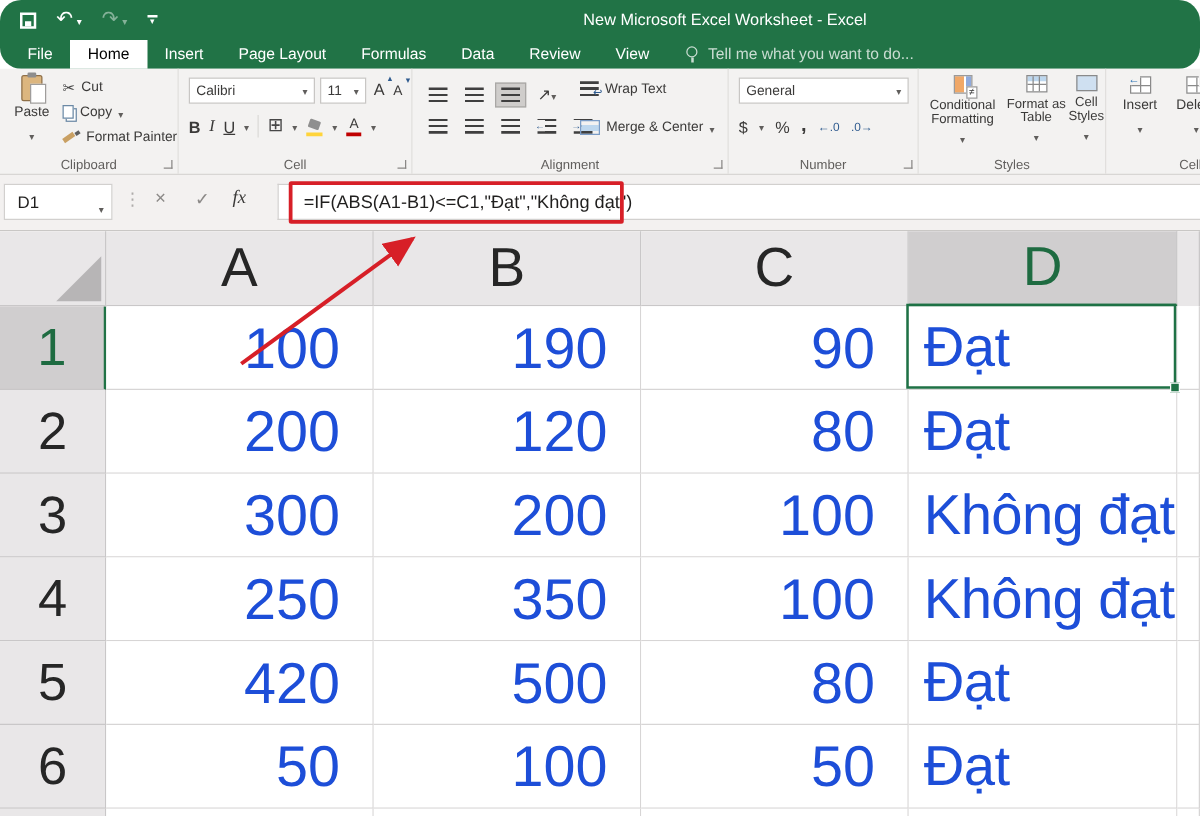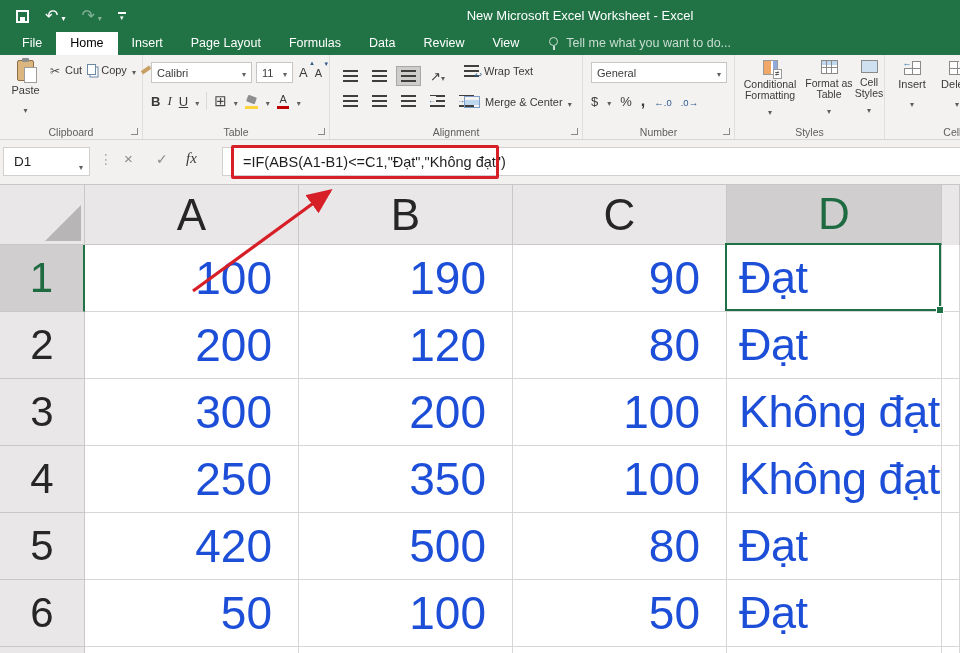--- a/index.html
+++ b/index.html
@@ -1,21 +1,21 @@
 <!DOCTYPE html>
 <html><head>
 <meta charset="utf-8">
 <style>
   html,body{margin:0;padding:0;}
   body{width:960px;height:653px;overflow:hidden;font-family:"Liberation Sans","DejaVu Sans",sans-serif;background:#fff;}
   .app{position:relative;width:960px;height:653px;overflow:hidden;background:#fff;}
   .app *{box-sizing:border-box;}
 
   
-  .green{position:absolute;top:0;left:0;width:960px;height:55px;background:#217346;}
+  .green{position:absolute;top:0;left:0;width:960px;height:55px;background:#217346;border-radius:17px;}
   .titlebar{position:absolute;top:0;left:0;right:0;height:32px;}
   .qat{position:absolute;left:16px;top:0;height:32px;display:flex;align-items:center;gap:16px;}
   .qat .grpitem{display:flex;align-items:center;gap:3px;}
   .i-save{width:13px;height:13px;border:2px solid #fff;position:relative;}
   .i-save::after{content:"";position:absolute;left:2px;bottom:0;width:5px;height:4px;background:#fff;}
   .i-undo::after{content:"↶";color:#fff;font-size:16px;line-height:16px;}
   .i-redo::after{content:"↷";color:rgba(255,255,255,.45);font-size:16px;line-height:16px;}
   .cdn{display:inline-block;}
   .cdn::after{content:"▾";font-size:8px;color:#605e5c;line-height:8px;}
   .cdn.w::after{color:#fff;}
@@ -42,21 +42,21 @@
   .g-align{left:330px;width:253px;}
   .g-number{left:583px;width:152px;}
   .g-styles{left:735px;width:150px;}
   .g-cells{left:885px;width:140px;border-right:none;}
 
   .smalltxt{font-size:11px;color:#3b3a39;white-space:nowrap;}
   .paste-btn{position:absolute;left:3px;top:5px;width:45px;display:flex;flex-direction:column;align-items:center;gap:3px;}
   .i-paste{width:17px;height:21px;background:#dcb67f;border:1px solid #8e6f47;border-radius:2px;position:relative;}
   .i-paste::before{content:"";position:absolute;top:-3px;left:4px;width:7px;height:4px;background:#8e8e8e;border-radius:1px;}
   .i-paste::after{content:"";position:absolute;right:-4px;bottom:-3px;width:11px;height:14px;background:#fff;border:1px solid #9f9d9b;}
-  .clip-col{position:absolute;left:50px;top:7px;display:flex;flex-direction:row;gap:5px;}
+  .clip-col{position:absolute;left:50px;top:7px;display:flex;flex-direction:column;gap:5px;}
   .clip-row{display:flex;align-items:center;gap:5px;height:15px;}
   .i-cut::after{content:"✂";font-size:12px;color:#4a4a4a;line-height:12px;}
   .i-copy{width:9px;height:11px;border:1px solid #6b89a5;background:#fff;box-shadow:2.5px 2.5px 0 -1px #fff,2.5px 2.5px 0 0 #6b89a5;}
   .i-fp{position:relative;width:14px;height:11px;}
   .i-fp::before{content:"";position:absolute;left:0;top:4px;width:10px;height:4px;background:#c9a063;transform:rotate(-35deg);}
   .i-fp::after{content:"";position:absolute;right:0;top:1px;width:4px;height:3px;background:#5f5f5f;transform:rotate(-35deg);}
 
   .combo{position:absolute;height:21px;background:#fff;border:1px solid #c8c6c4;display:flex;align-items:center;justify-content:space-between;font-size:11px;color:#3b3a39;padding:0 5px;}
   .fr1-family{left:8px;top:7px;width:101px;}
   .fr1-size{left:113px;top:7px;width:37px;}
@@ -242,21 +242,21 @@
         <span class="btn-u">U</span>
         <span class="cdn"></span>
         <span class="vsep"></span>
         <span class="i-borders"></span>
         <span class="cdn"></span>
         <span class="i-fill"></span>
         <span class="cdn"></span>
         <span class="i-fontcolor"></span>
         <span class="cdn"></span>
       </div>
-      <div class="glabel">Table</div>
+      <div class="glabel">Cell</div>
       <span class="launcher"></span>
     </div>
 
     <div class="group g-align">
       <div class="aln-r1">
         <span class="albtn">
             <span class="i-al"></span>
           </span>
         <span class="albtn">
             <span class="i-al"></span>

